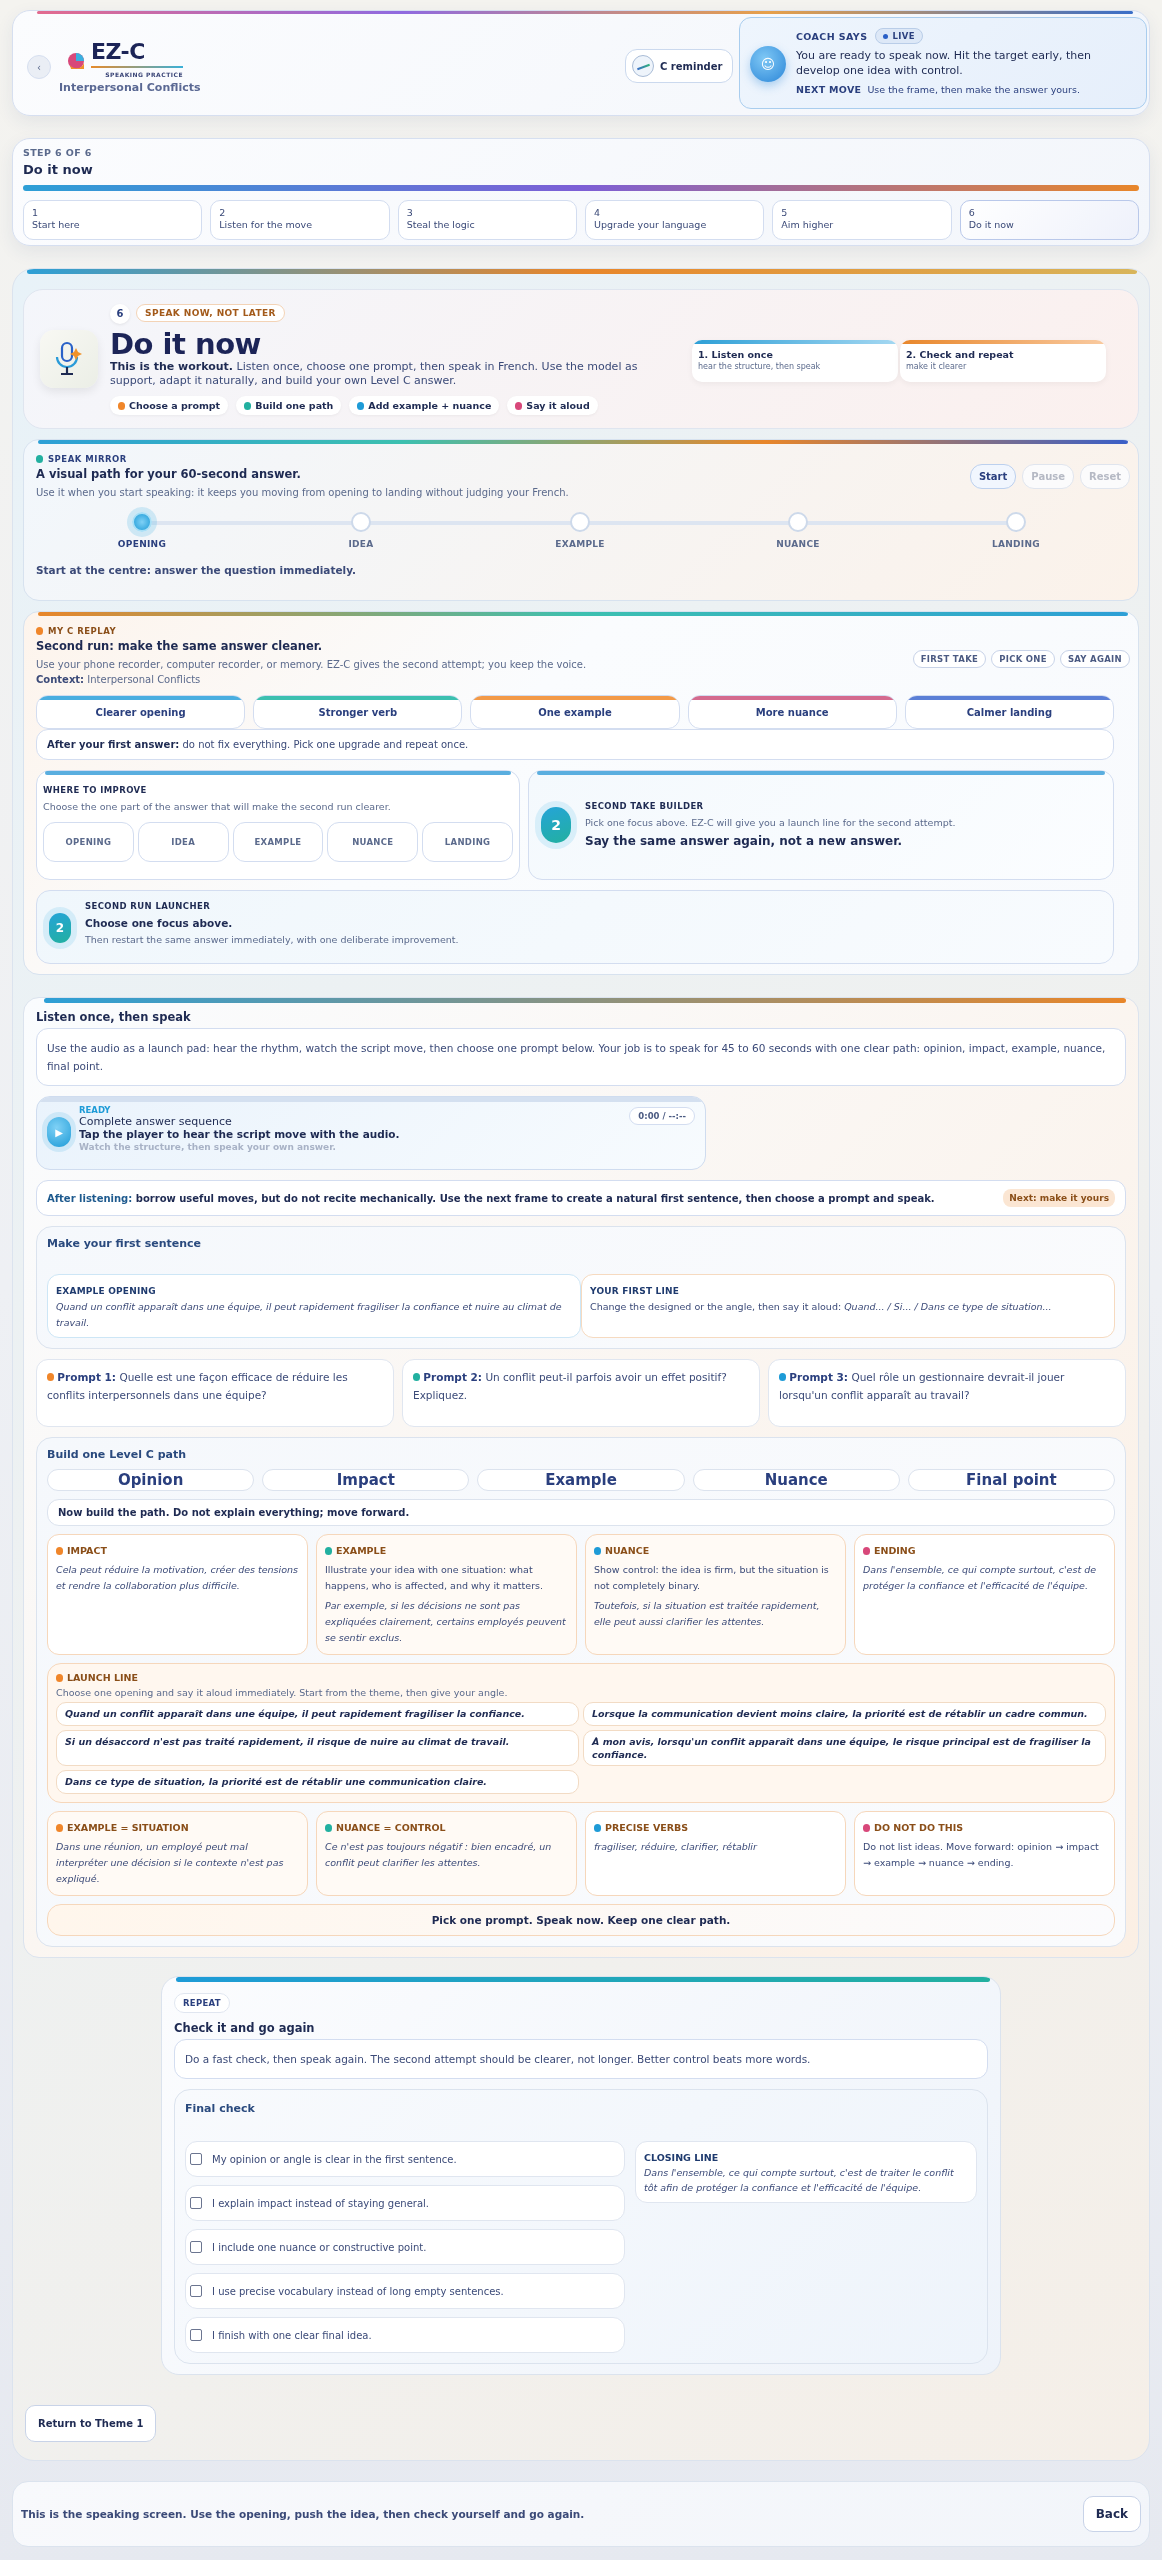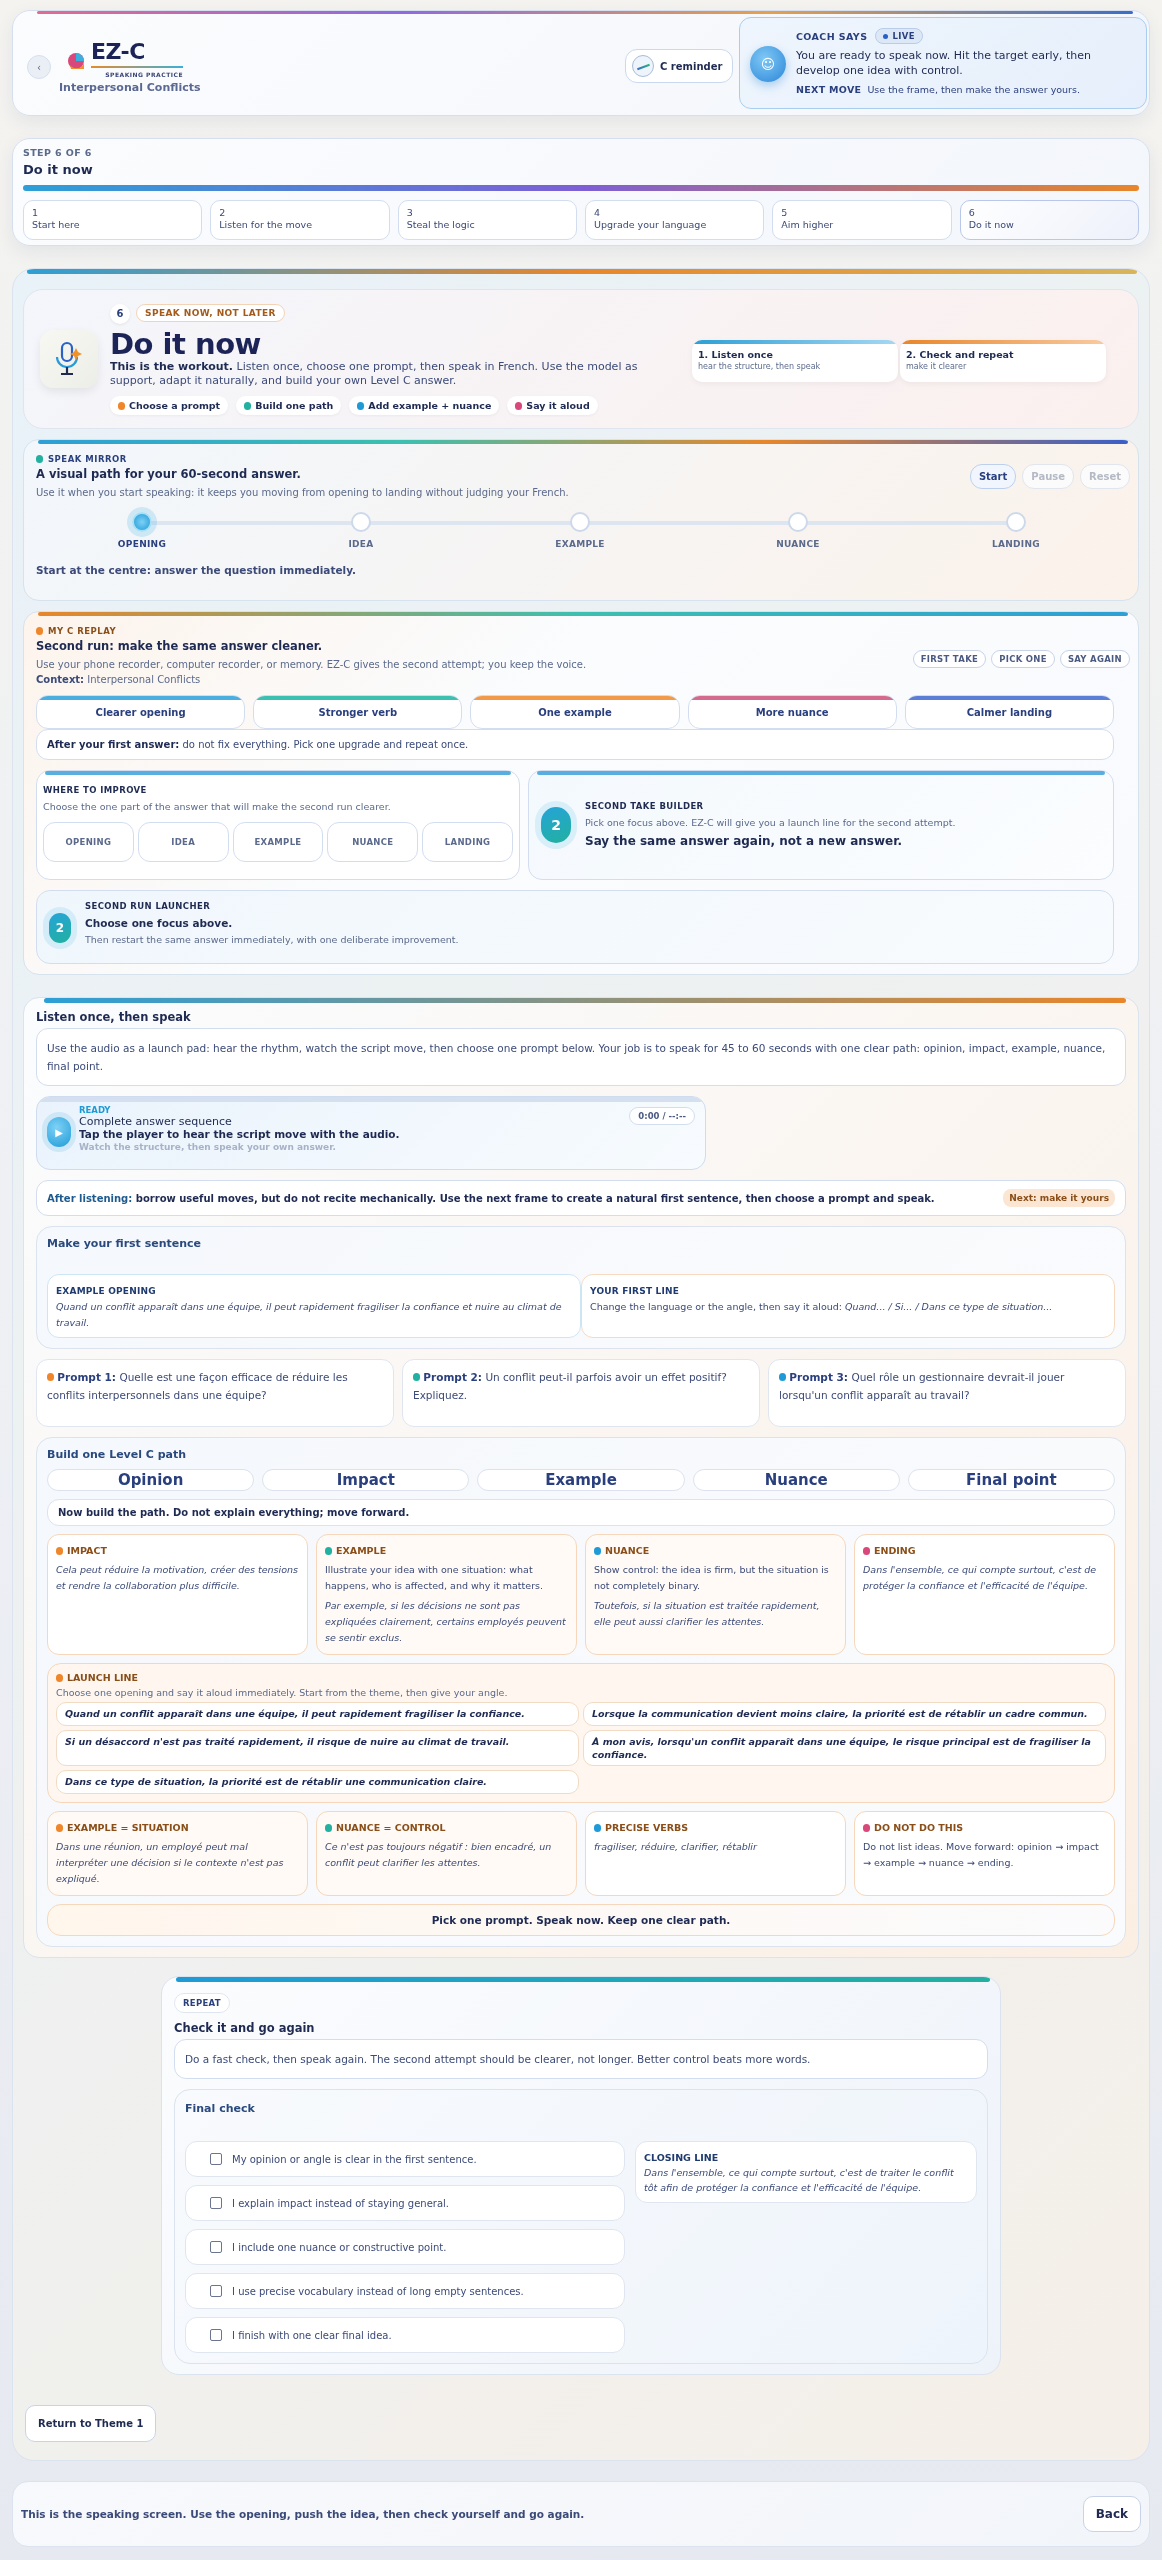--- a/index.html
+++ b/index.html
@@ -137,21 +137,21 @@
 .llines{display:grid;grid-template-columns:1fr 1fr;gap:4px 4px;margin-top:4px}
 .ll{border:1px solid #f2dbc4;border-radius:10px;background:#fff;padding:4px 8px;font-size:9.5px;font-style:italic;font-weight:bold;color:#1e2a52;line-height:13px;min-height:24px}
 .final{margin-top:8px;height:32px;border:1.5px solid #f6d7bb;border-radius:14px;background:linear-gradient(90deg,#fff6ec,#fbfbfd);display:flex;align-items:center;justify-content:center;font-size:10.5px;font-weight:bold;color:#1e2a52}
 
 .repeat{margin:18px auto 0 auto;width:840px;border-radius:18px;background:linear-gradient(135deg,#fbfcfe,#eef3fa);border:1px solid #dbe3ee;padding:12px 12px 10px 12px;position:relative;overflow:hidden}
 .repeat .pline{position:absolute;left:14px;right:10px;top:0;height:5px;border-radius:3px;background:linear-gradient(90deg,#1e9bd7,#22b0a0)}
 .rtag{display:inline-block;border:1px solid #e0e6f0;border-radius:10px;padding:4px 8px;font-size:8.5px;font-weight:bold;color:#2a3f7e;background:#fff;letter-spacing:.3px;margin-top:4px}
 .final-check{margin-top:10px;border:1px solid #dbe3ee;border-radius:16px;background:linear-gradient(135deg,#f8fafd,#eef4fb);padding:12px 10px 10px 10px}
 .fc-grid{display:flex;gap:10px;margin-top:26px}
 .checks{width:440px;display:flex;flex-direction:column;gap:8px}
-.check{height:36px;border:1px solid #e0e6f0;border-radius:12px;background:#fff;display:flex;align-items:center;padding:0 24px;gap:10px;font-size:10px;color:#3b4a78}
+.check{height:36px;border:1px solid #e0e6f0;border-radius:12px;background:#fff;display:flex;align-items:center;padding:0 4px;gap:10px;font-size:10px;color:#3b4a78}
 .check .box-c{width:12px;height:12px;border:1.5px solid #6b7590;border-radius:2px;background:#fff}
 .closing{flex:1;height:62px;border:1px solid #e0e6f0;border-radius:12px;background:#fff;padding:8px 8px;font-size:9.5px;line-height:15px}
 .closing .ey{font-size:9.5px;font-weight:bold;color:#1e3a6e}
 .closing i{color:#3b4a78}
 .return-btn{margin-top:30px;margin-left:2px;display:inline-block;border:1px solid #c8d3e8;border-radius:10px;background:#fff;padding:12px 12px;font-family:inherit;font-size:10px;font-weight:bold;color:#1e2a52}
 .footer{margin-top:20px;height:66px;border-radius:16px;background:linear-gradient(135deg,#f8f9fc,#f2f5fa);border:1px solid #dbe3ee;display:flex;align-items:center;justify-content:space-between;padding:0 8px 0 8px}
 .footer .t{font-size:10.5px;color:#3b4a78;font-weight:bold}
 .footer button{font-family:inherit;border:1px solid #c8d3e8;border-radius:10px;background:#fff;padding:10px 12px;font-size:12px;font-weight:bold;color:#1e2a52}
 .tiny{text-align:center;font-size:8.5px;color:#6b7590;margin-top:14px}
 </style>
@@ -375,21 +375,21 @@
     </div>
     <div class="after">
       <span><span style="color:#1e5a8e">After listening:</span><span> borrow useful moves, but do not recite mechanically. Use the next frame to create a natural first sentence, then choose a prompt and speak.</span></span>
       <span class="k">Next: make it yours</span>
     </div>
 
     <div class="group">
       <div class="gtitle">Make your first sentence</div>
       <div class="fs-row">
         <div class="fs blue"><div class="ey">EXAMPLE OPENING</div><i>Quand un conflit apparaît dans une équipe, il peut rapidement fragiliser la confiance et nuire au climat de travail.</i></div>
-        <div class="fs orange"><div class="ey">YOUR FIRST LINE</div><span class="p">Change the language or the angle, then say it aloud: </span><i>Quand... / Si... / Dans ce type de situation...</i></div>
+        <div class="fs orange"><div class="ey">YOUR FIRST LINE</div><span class="p">Change the designed or the angle, then say it aloud: </span><i>Quand... / Si... / Dans ce type de situation...</i></div>
       </div>
     </div>
 
     <div class="prompts">
       <div class="prompt"><span class="dot" style="background:#f0862a"></span> <b>Prompt 1:</b><span> Quelle est une façon efficace de réduire les conflits interpersonnels dans une équipe?</span></div>
       <div class="prompt"><span class="dot" style="background:#22b0a0"></span> <b>Prompt 2:</b><span> Un conflit peut-il parfois avoir un effet positif? Expliquez.</span></div>
       <div class="prompt"><span class="dot" style="background:#1e9bd7"></span> <b>Prompt 3:</b><span> Quel rôle un gestionnaire devrait-il jouer lorsqu'un conflit apparaît au travail?</span></div>
     </div>
 
     <div class="group">

